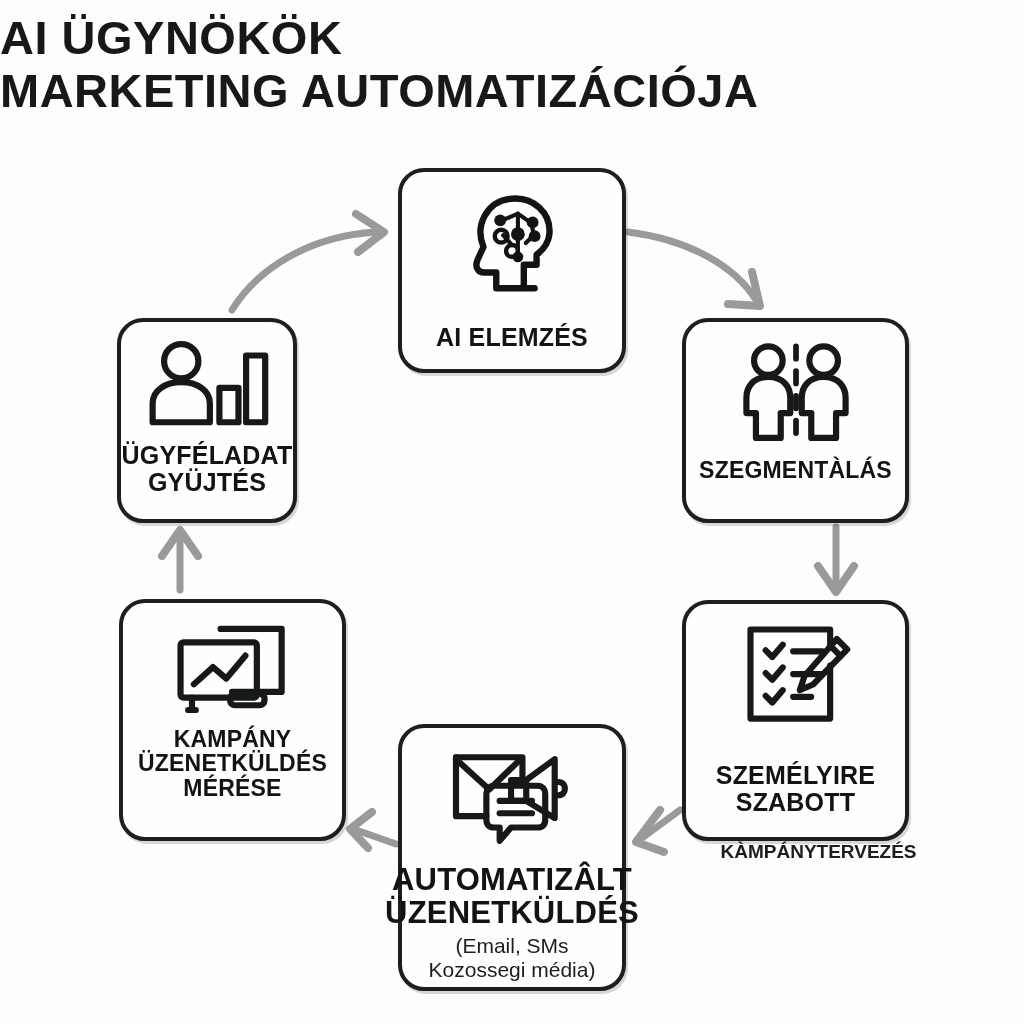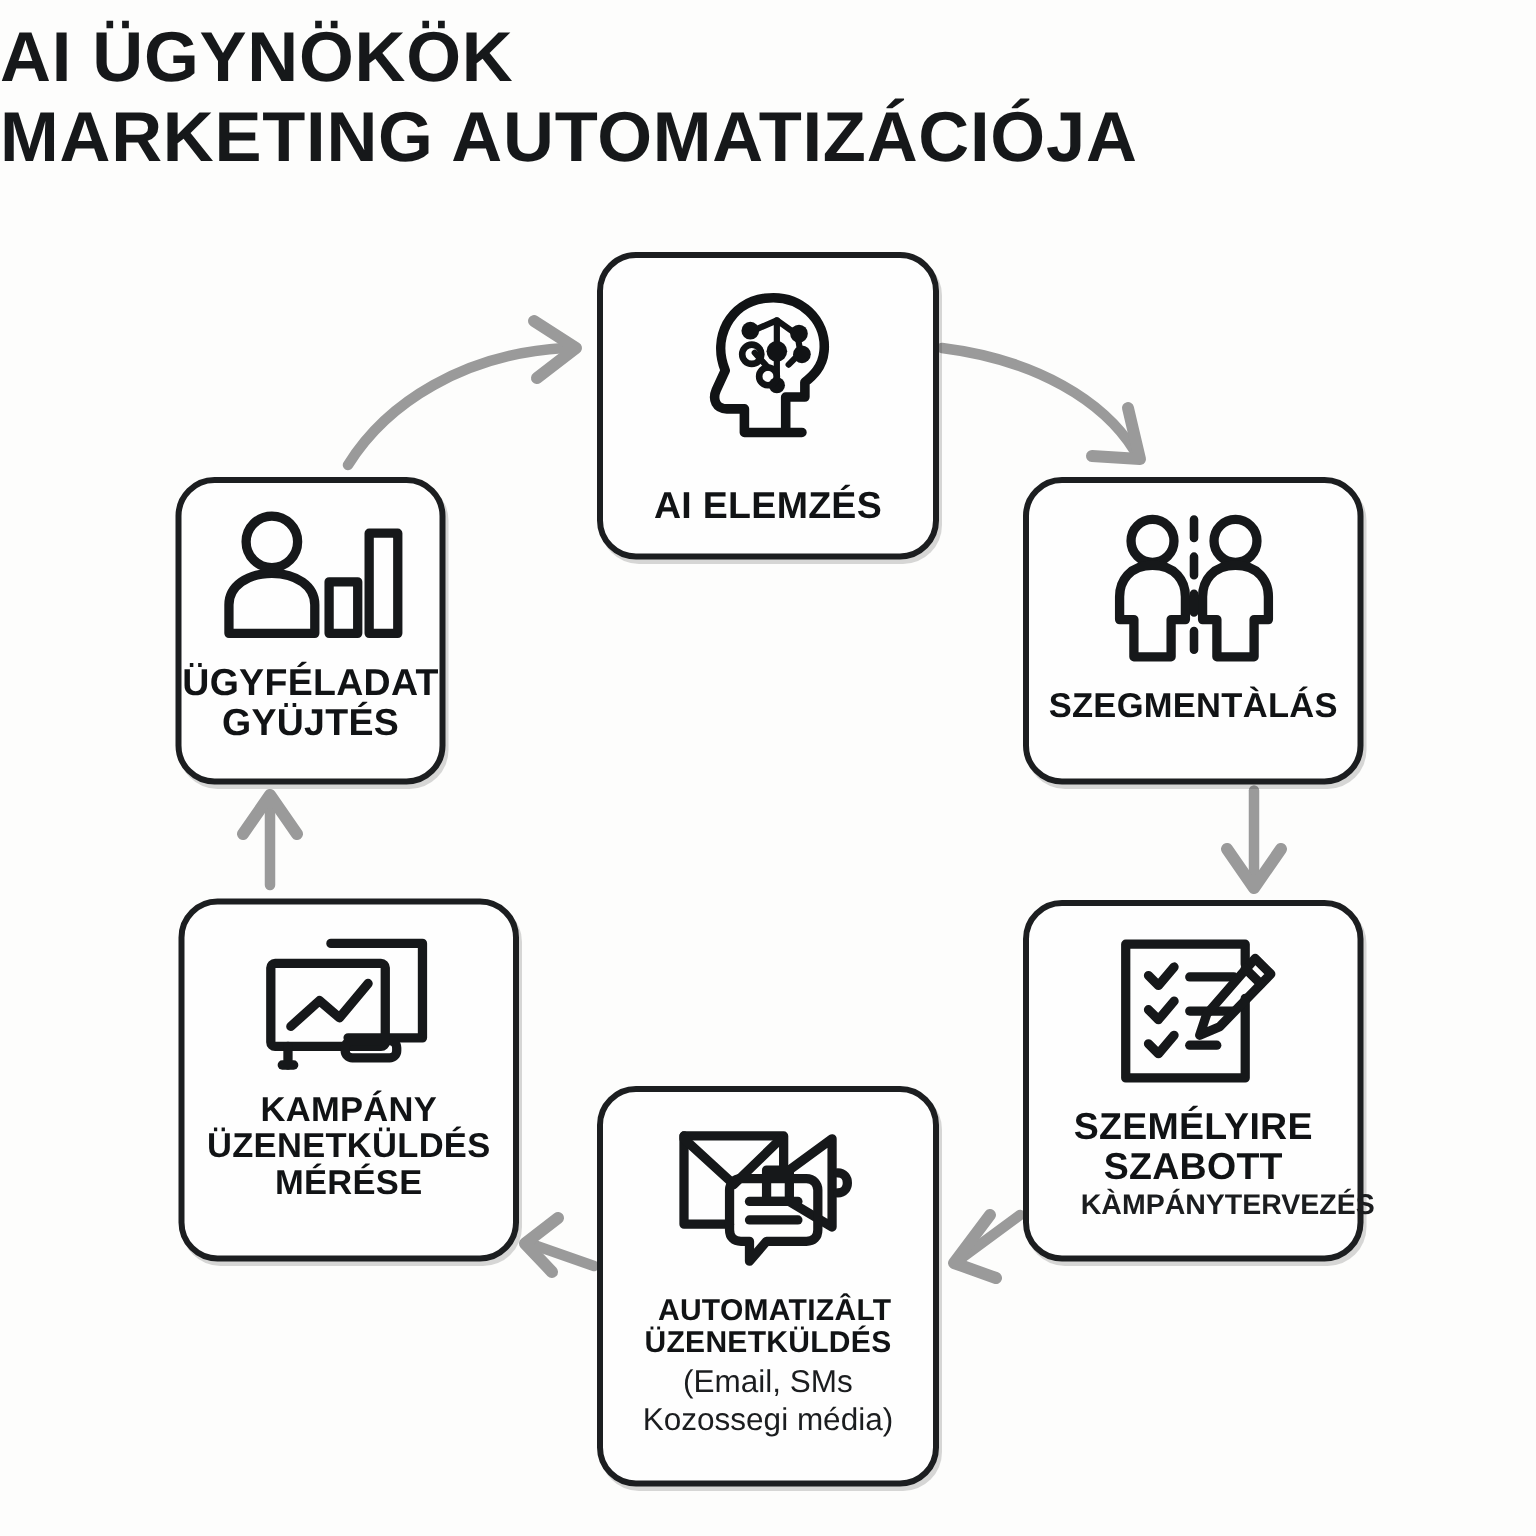--- a/index.html
+++ b/index.html
@@ -80,30 +80,30 @@
     text-align: center;
     color: #1b1d1f;
     font-weight: 400;
     line-height: 1.18;
     margin-top: 4px;
   }
 
   
   #node-ai-elemzes       { left: 398px; top: 168px; width: 228px; height: 205px; gap: 10px; }
   #node-szegmentalas     { left: 682px; top: 318px; width: 227px; height: 205px; }
-  #node-szemelyre-szabott{ left: 682px; top: 600px; width: 227px; height: 241px; }
+  #node-szemelyre-szabott{ left: 682px; top: 600px; width: 227px; height: 241px; gap: 24px; }
   #node-automatizalt     { left: 398px; top: 724px; width: 228px; height: 267px; }
   #node-kampany-meres    { left: 119px; top: 599px; width: 227px; height: 242px; }
   #node-ugyfeladat       { left: 117px; top: 318px; width: 180px; height: 205px; }
 
   #node-ai-elemzes        .node-label { font-size: 25px; }
   #node-szegmentalas      .node-label { font-size: 23px; }
   #node-szemelyre-szabott .node-label { font-size: 25px; }
   #node-szemelyre-szabott .node-sub   { font-size: 19px; font-weight: 700; margin-top: 2px; padding-left: 46px; }
-  #node-automatizalt      .node-label { font-size: 20px; text-align: right; }
+  #node-automatizalt      .node-label { font-size: 31px; }
   #node-automatizalt      .node-sub   { font-size: 21px; }
   #node-kampany-meres     .node-label { font-size: 23px; }
   #node-ugyfeladat        .node-label { font-size: 25px; }
 </style>
 </head>
 <body>
 
 <div id="canvas">
 
   <div class="title-block">

